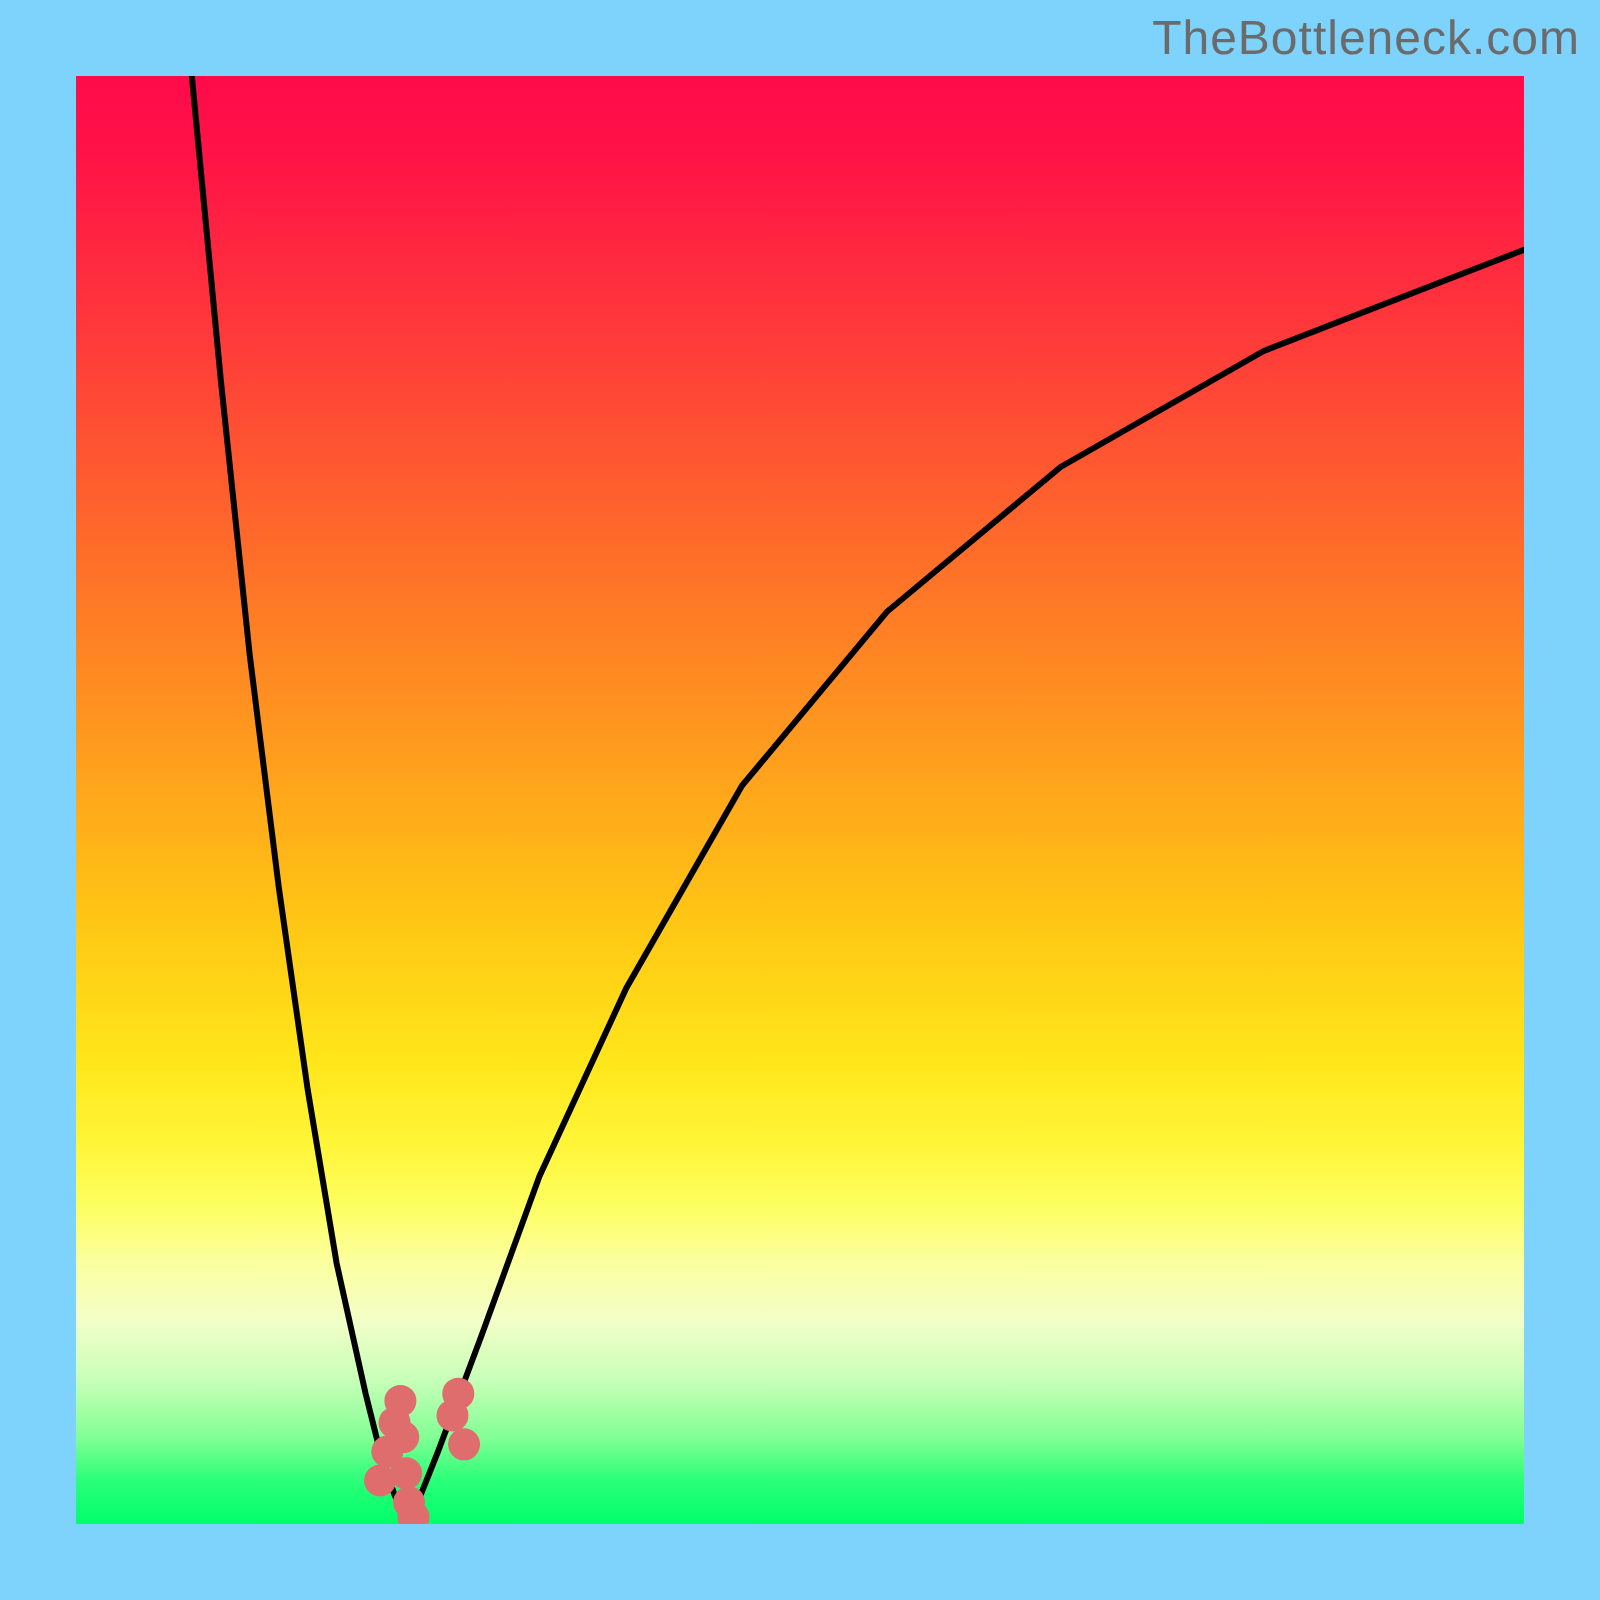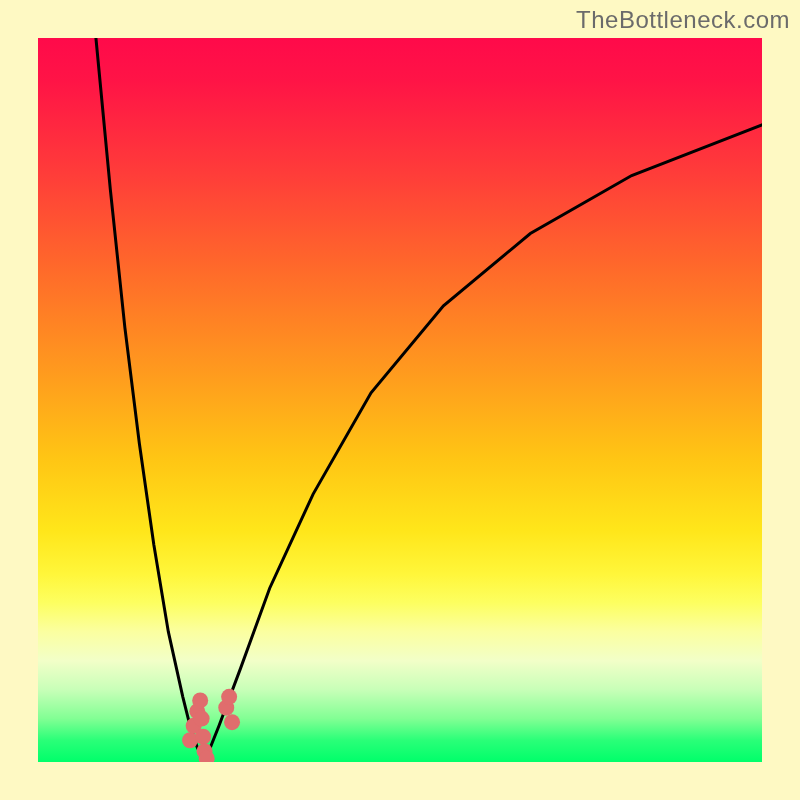--- a/index.html
+++ b/index.html
@@ -10,21 +10,21 @@
     overflow: hidden;
     background: #000;
     font-family: Arial, Helvetica, sans-serif;
   }
   .frame {
     position: absolute;
     left: 0;
     top: 0;
     width: 800px;
     height: 800px;
-    background: #fef9c3;
+    background: #7dd3fc;
   }
   .plot-area {
     position: absolute;
     left: 38px;
     top: 38px;
     width: 724px;
     height: 724px;
     overflow: hidden;
   }
   .gradient-bg {

